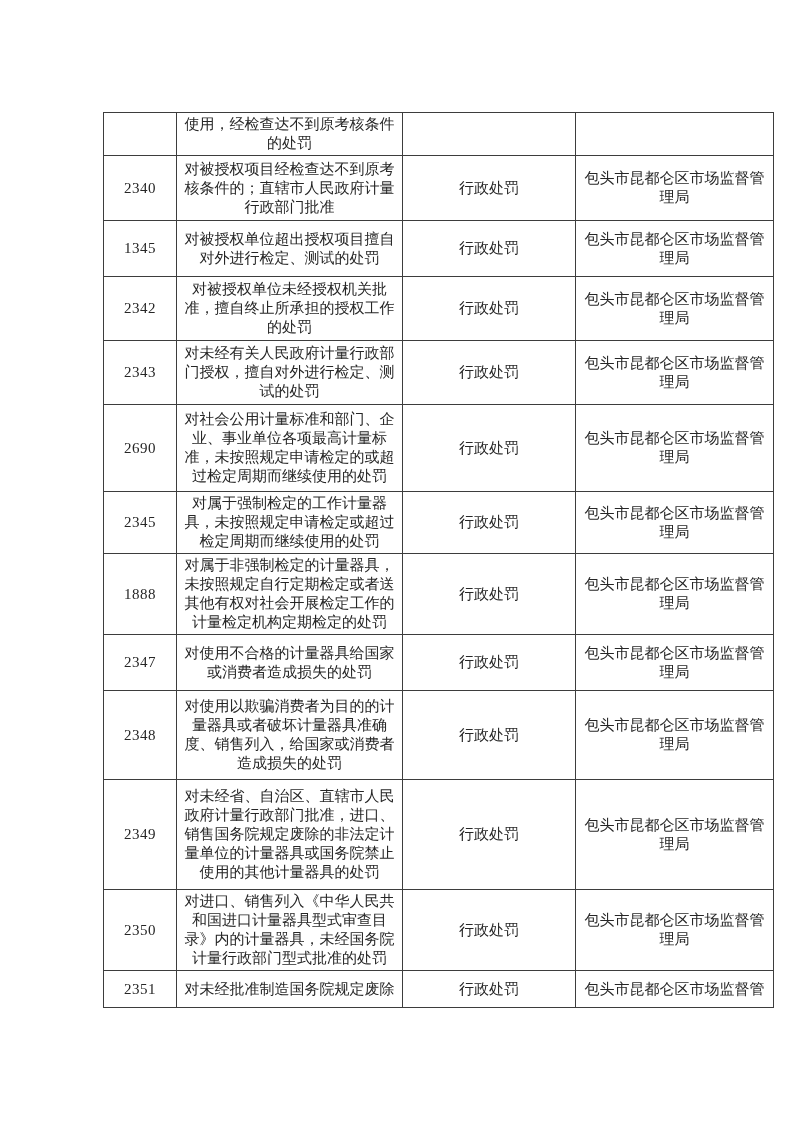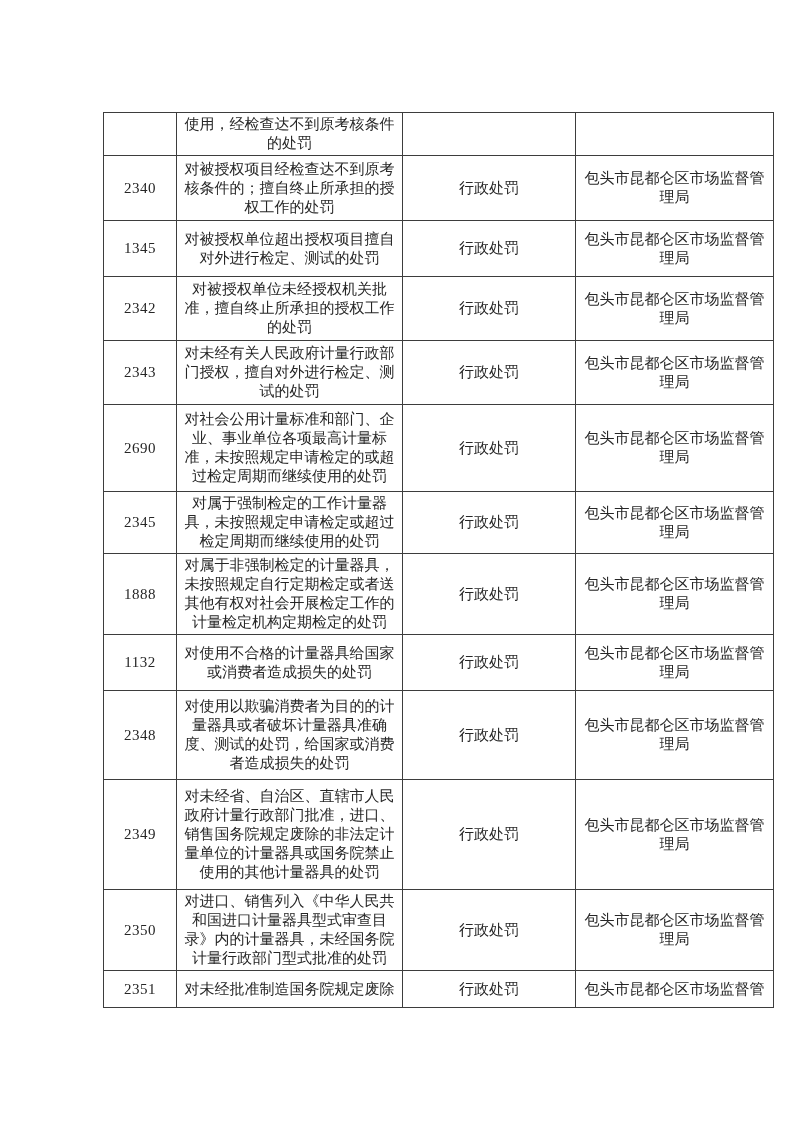--- a/index.html
+++ b/index.html
@@ -58,21 +58,21 @@
     </colgroup>
     <tbody>
       <tr style="height:43px">
         <td class="num-cell"></td>
         <td>使用，经检查达不到原考核条件的处罚</td>
         <td></td>
         <td></td>
       </tr>
       <tr style="height:65px">
         <td class="num-cell">2340</td>
-        <td>对被授权项目经检查达不到原考核条件的；擅自终止所承担的授权工作的处罚</td>
+        <td>对被授权项目经检查达不到原考核条件的；直辖市人民政府计量行政部门批准</td>
         <td>行政处罚</td>
         <td>包头市昆都仑区市场监督管理局</td>
       </tr>
       <tr style="height:56px">
         <td class="num-cell">1345</td>
         <td>对被授权单位超出授权项目擅自对外进行检定、测试的处罚</td>
         <td>行政处罚</td>
         <td>包头市昆都仑区市场监督管理局</td>
       </tr>
       <tr style="height:64px">
@@ -99,28 +99,28 @@
         <td>行政处罚</td>
         <td>包头市昆都仑区市场监督管理局</td>
       </tr>
       <tr style="height:81px">
         <td class="num-cell">1888</td>
         <td>对属于非强制检定的计量器具，未按照规定自行定期检定或者送其他有权对社会开展检定工作的计量检定机构定期检定的处罚</td>
         <td>行政处罚</td>
         <td>包头市昆都仑区市场监督管理局</td>
       </tr>
       <tr style="height:56px">
-        <td class="num-cell">1132</td>
+        <td class="num-cell">2347</td>
         <td>对使用不合格的计量器具给国家或消费者造成损失的处罚</td>
         <td>行政处罚</td>
         <td>包头市昆都仑区市场监督管理局</td>
       </tr>
       <tr style="height:89px">
         <td class="num-cell">2348</td>
-        <td>对使用以欺骗消费者为目的的计量器具或者破坏计量器具准确度、测试的处罚，给国家或消费者造成损失的处罚</td>
+        <td>对使用以欺骗消费者为目的的计量器具或者破坏计量器具准确度、销售列入，给国家或消费者造成损失的处罚</td>
         <td>行政处罚</td>
         <td>包头市昆都仑区市场监督管理局</td>
       </tr>
       <tr style="height:110px">
         <td class="num-cell">2349</td>
         <td>对未经省、自治区、直辖市人民政府计量行政部门批准，进口、销售国务院规定废除的非法定计量单位的计量器具或国务院禁止使用的其他计量器具的处罚</td>
         <td>行政处罚</td>
         <td>包头市昆都仑区市场监督管理局</td>
       </tr>
       <tr style="height:81px">

